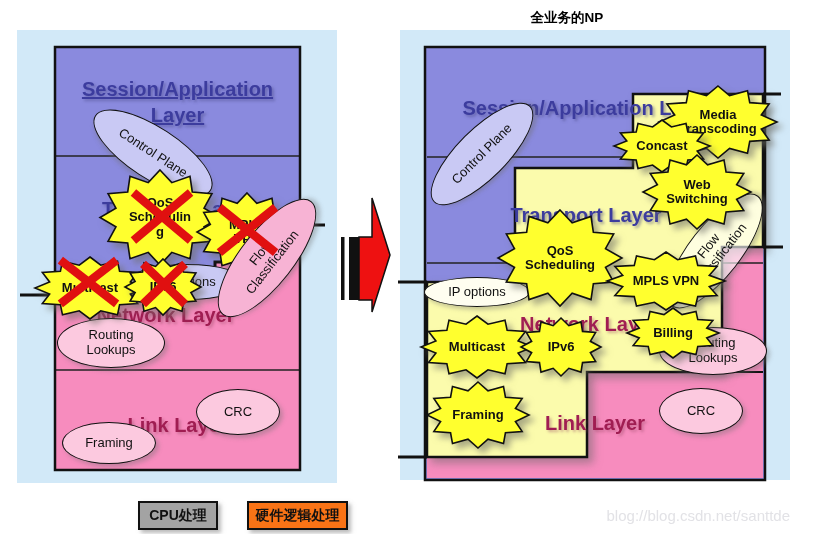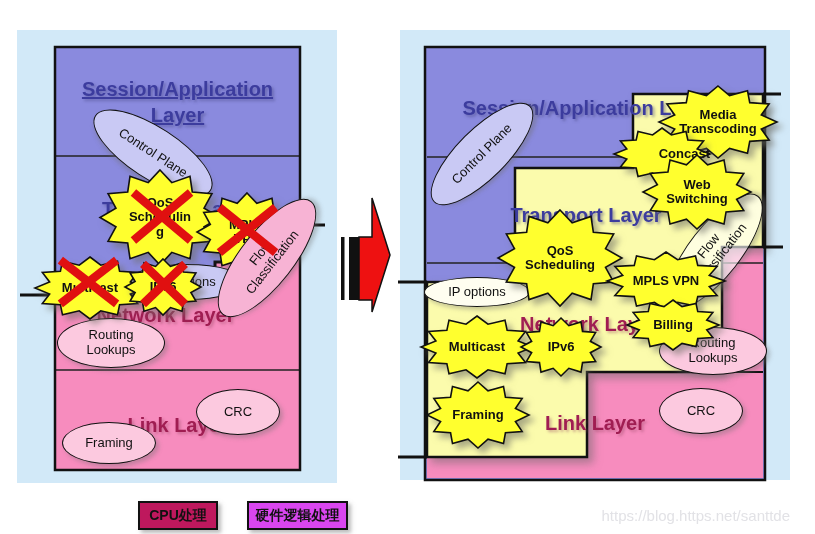--- a/index.html
+++ b/index.html
@@ -35,20 +35,21 @@
 <body>
 
 <div id="stage">
 
   <svg width="0" height="0" style="position:absolute" aria-hidden="true">
     <defs>
       <polygon id="burst-shape" points="50,0 59.8,13.3 75,6.7 76.9,23.1 93.3,25 86.7,40.2 100,50 86.7,59.8 93.3,75 76.9,76.9 75,93.3 59.8,86.7 50,100 40.2,86.7 25,93.3 23.1,76.9 6.7,75 13.3,59.8 0,50 13.3,40.2 6.7,25 23.1,23.1 25,6.7 40.2,13.3" fill="#ffff2e" stroke="#111" stroke-width="1.6" vector-effect="non-scaling-stroke"></polygon>
     </defs>
   </svg>
 
+  <div class="page-title" style="left:422px;top:9px;width:290px;">全业务的NP</div>
 
   <div class="panel" style="left:17px;top:30px;width:320px;height:453px;"></div>
   <div class="panel" style="left:400px;top:30px;width:390px;height:450px;"></div>
 
   <svg class="abs overlay" width="815" height="534" viewBox="0 0 815 534">
     <rect x="55" y="47" width="245" height="423" fill="#8a8ade"></rect>
     <polygon points="288,225 300,225 300,470 55,470 55,295 215,295 215,262 288,262" fill="#f78cbe"></polygon>
     <line x1="55" y1="156" x2="300" y2="156" class="thin"></line>
     <line x1="55" y1="370" x2="300" y2="370" class="thin"></line>
     <polyline points="325,225 288,225 288,262 215,262 215,295 20,295" fill="none" class="thick"></polyline>
@@ -164,21 +165,21 @@
   <div class="oval" style="left:645px;top:225px;width:138px;height:50px;background:rgba(255,255,255,.62);transform:rotate(-52deg);">
       <span style="width:88px;">Flow Classification</span>
     </div>
 
   <div class="burst" style="left:659px;top:86px;width:118px;height:72px;">
     <svg viewBox="0 0 100 100" preserveAspectRatio="none">
         <use href="#burst-shape" xlink:href="#burst-shape"></use>
       </svg>
     <span style="width:92px;">Media Transcoding</span>
   </div>
-  <div class="burst" style="left:614px;top:128px;width:96px;height:52px;justify-content:flex-end;">
+  <div class="burst" style="left:614px;top:120px;width:96px;height:52px;">
     <svg viewBox="0 0 100 100" preserveAspectRatio="none">
         <use href="#burst-shape" xlink:href="#burst-shape"></use>
       </svg>
     <span>Concast</span>
   </div>
   <div class="burst" style="left:643px;top:155px;width:108px;height:74px;">
     <svg viewBox="0 0 100 100" preserveAspectRatio="none">
         <use href="#burst-shape" xlink:href="#burst-shape"></use>
       </svg>
     <span style="width:64px;text-align:center;">Web Switching</span>
@@ -188,21 +189,21 @@
         <use href="#burst-shape" xlink:href="#burst-shape"></use>
       </svg>
     <span style="width:78px;">QoS Scheduling</span>
   </div>
   <div class="burst" style="left:607px;top:252px;width:118px;height:58px;">
     <svg viewBox="0 0 100 100" preserveAspectRatio="none">
         <use href="#burst-shape" xlink:href="#burst-shape"></use>
       </svg>
     <span style="width:95px;">MPLS VPN</span>
   </div>
-  <div class="burst" style="left:627px;top:300px;width:92px;height:50px;">
+  <div class="burst" style="left:627px;top:308px;width:92px;height:50px;">
     <svg viewBox="0 0 100 100" preserveAspectRatio="none">
         <use href="#burst-shape" xlink:href="#burst-shape"></use>
       </svg>
     <span>Billing</span>
   </div>
   <div class="burst" style="left:421px;top:316px;width:112px;height:62px;">
     <svg viewBox="0 0 100 100" preserveAspectRatio="none">
         <use href="#burst-shape" xlink:href="#burst-shape"></use>
       </svg>
     <span>Multicast</span>
@@ -213,22 +214,22 @@
       </svg>
     <span>IPv6</span>
   </div>
   <div class="burst" style="left:427px;top:382px;width:102px;height:66px;">
     <svg viewBox="0 0 100 100" preserveAspectRatio="none">
         <use href="#burst-shape" xlink:href="#burst-shape"></use>
       </svg>
     <span>Framing</span>
   </div>
 
-  <div class="legend-box" style="left:138px;top:501px;width:76px;height:25px;background:#be185d;">
+  <div class="legend-box" style="left:138px;top:501px;width:76px;height:25px;background:#a3a3a3;">
       <span>CPU处理</span>
     </div>
-  <div class="legend-box" style="left:247px;top:501px;width:97px;height:25px;background:#d946ef;">
+  <div class="legend-box" style="left:247px;top:501px;width:97px;height:25px;background:#f97316;">
       <span>硬件逻辑处理</span>
     </div>
 
-  <div class="watermark" style="left:540px;top:507px;width:250px;">https://blog.https.net/santtde</div>
+  <div class="watermark" style="left:540px;top:507px;width:250px;">blog://blog.csdn.net/santtde</div>
 
 </div>
 
 </body></html>

